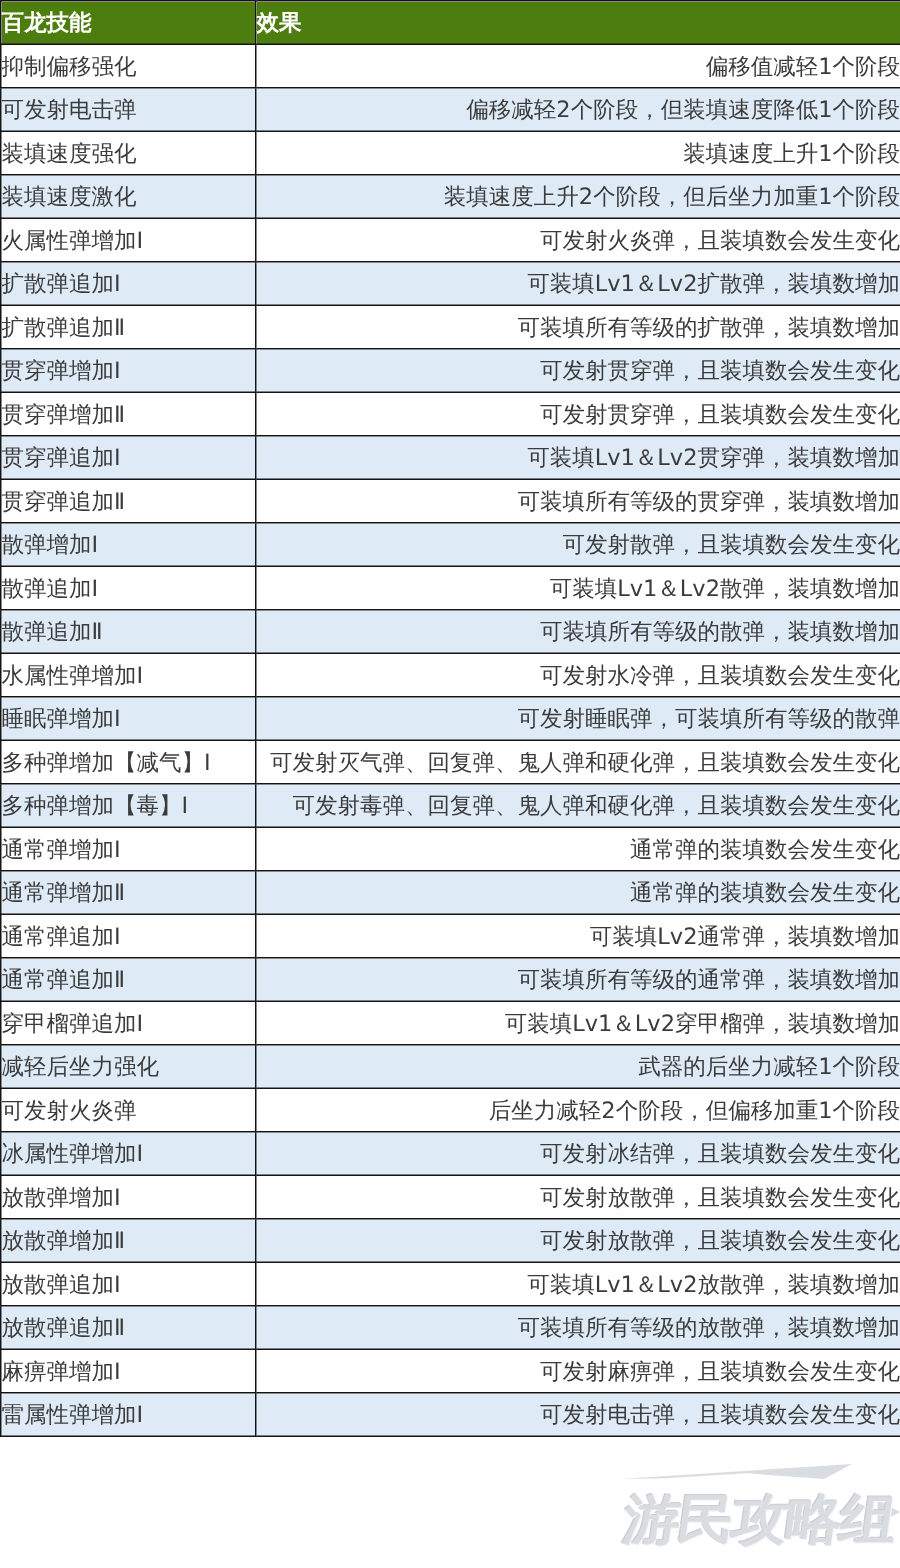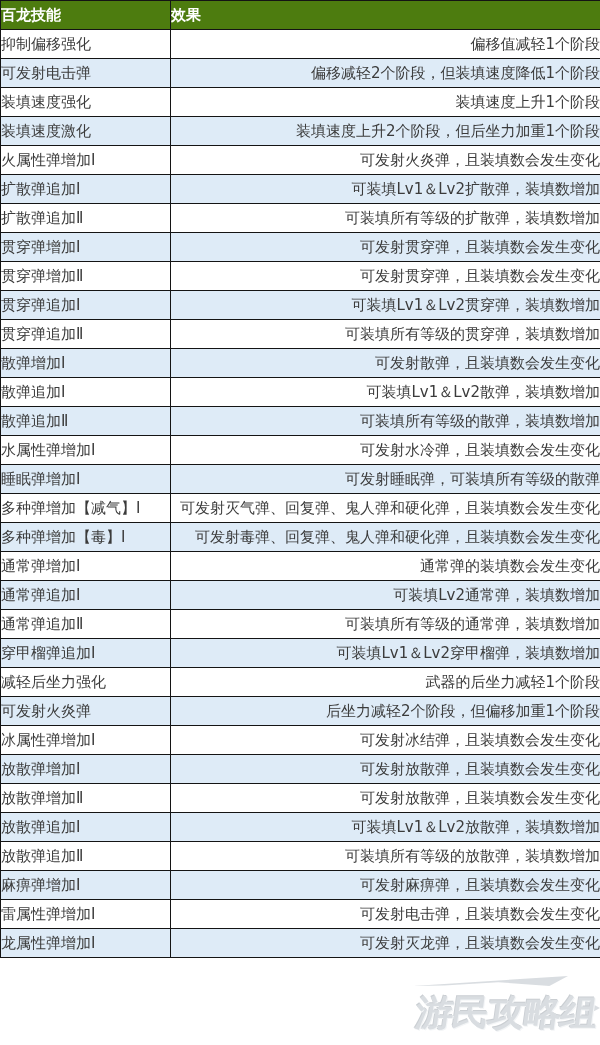--- a/index.html
+++ b/index.html
@@ -169,20 +169,24 @@
         </tr>
         <tr>
           <td class="cell-skill">多种弹增加【毒】Ⅰ</td>
           <td class="cell-effect">可发射毒弹、回复弹、鬼人弹和硬化弹，且装填数会发生变化</td>
         </tr>
         <tr>
           <td class="cell-skill">通常弹增加Ⅰ</td>
           <td class="cell-effect">通常弹的装填数会发生变化</td>
         </tr>
         <tr>
+          <td class="cell-skill">通常弹增加Ⅱ</td>
+          <td class="cell-effect">通常弹的装填数会发生变化</td>
+        </tr>
+        <tr>
           <td class="cell-skill">通常弹追加Ⅰ</td>
           <td class="cell-effect">可装填Lv2通常弹，装填数增加</td>
         </tr>
         <tr>
           <td class="cell-skill">通常弹追加Ⅱ</td>
           <td class="cell-effect">可装填所有等级的通常弹，装填数增加</td>
         </tr>
         <tr>
           <td class="cell-skill">穿甲榴弹追加Ⅰ</td>
           <td class="cell-effect">可装填Lv1＆Lv2穿甲榴弹，装填数增加</td>
@@ -215,24 +219,20 @@
           <td class="cell-skill">放散弹追加Ⅱ</td>
           <td class="cell-effect">可装填所有等级的放散弹，装填数增加</td>
         </tr>
         <tr>
           <td class="cell-skill">麻痹弹增加Ⅰ</td>
           <td class="cell-effect">可发射麻痹弹，且装填数会发生变化</td>
         </tr>
         <tr>
           <td class="cell-skill">雷属性弹增加Ⅰ</td>
           <td class="cell-effect">可发射电击弹，且装填数会发生变化</td>
-        </tr>
-        <tr>
-          <td class="cell-skill">龙属性弹增加Ⅰ</td>
-          <td class="cell-effect">可发射灭龙弹，且装填数会发生变化</td>
         </tr>
       </tbody>
   </table>
 
   <div class="watermark">
     <div class="watermark-swoosh"></div>
     <div class="watermark-arrow"></div>
     <div class="watermark-text">游民攻略组</div>
   </div>
 

